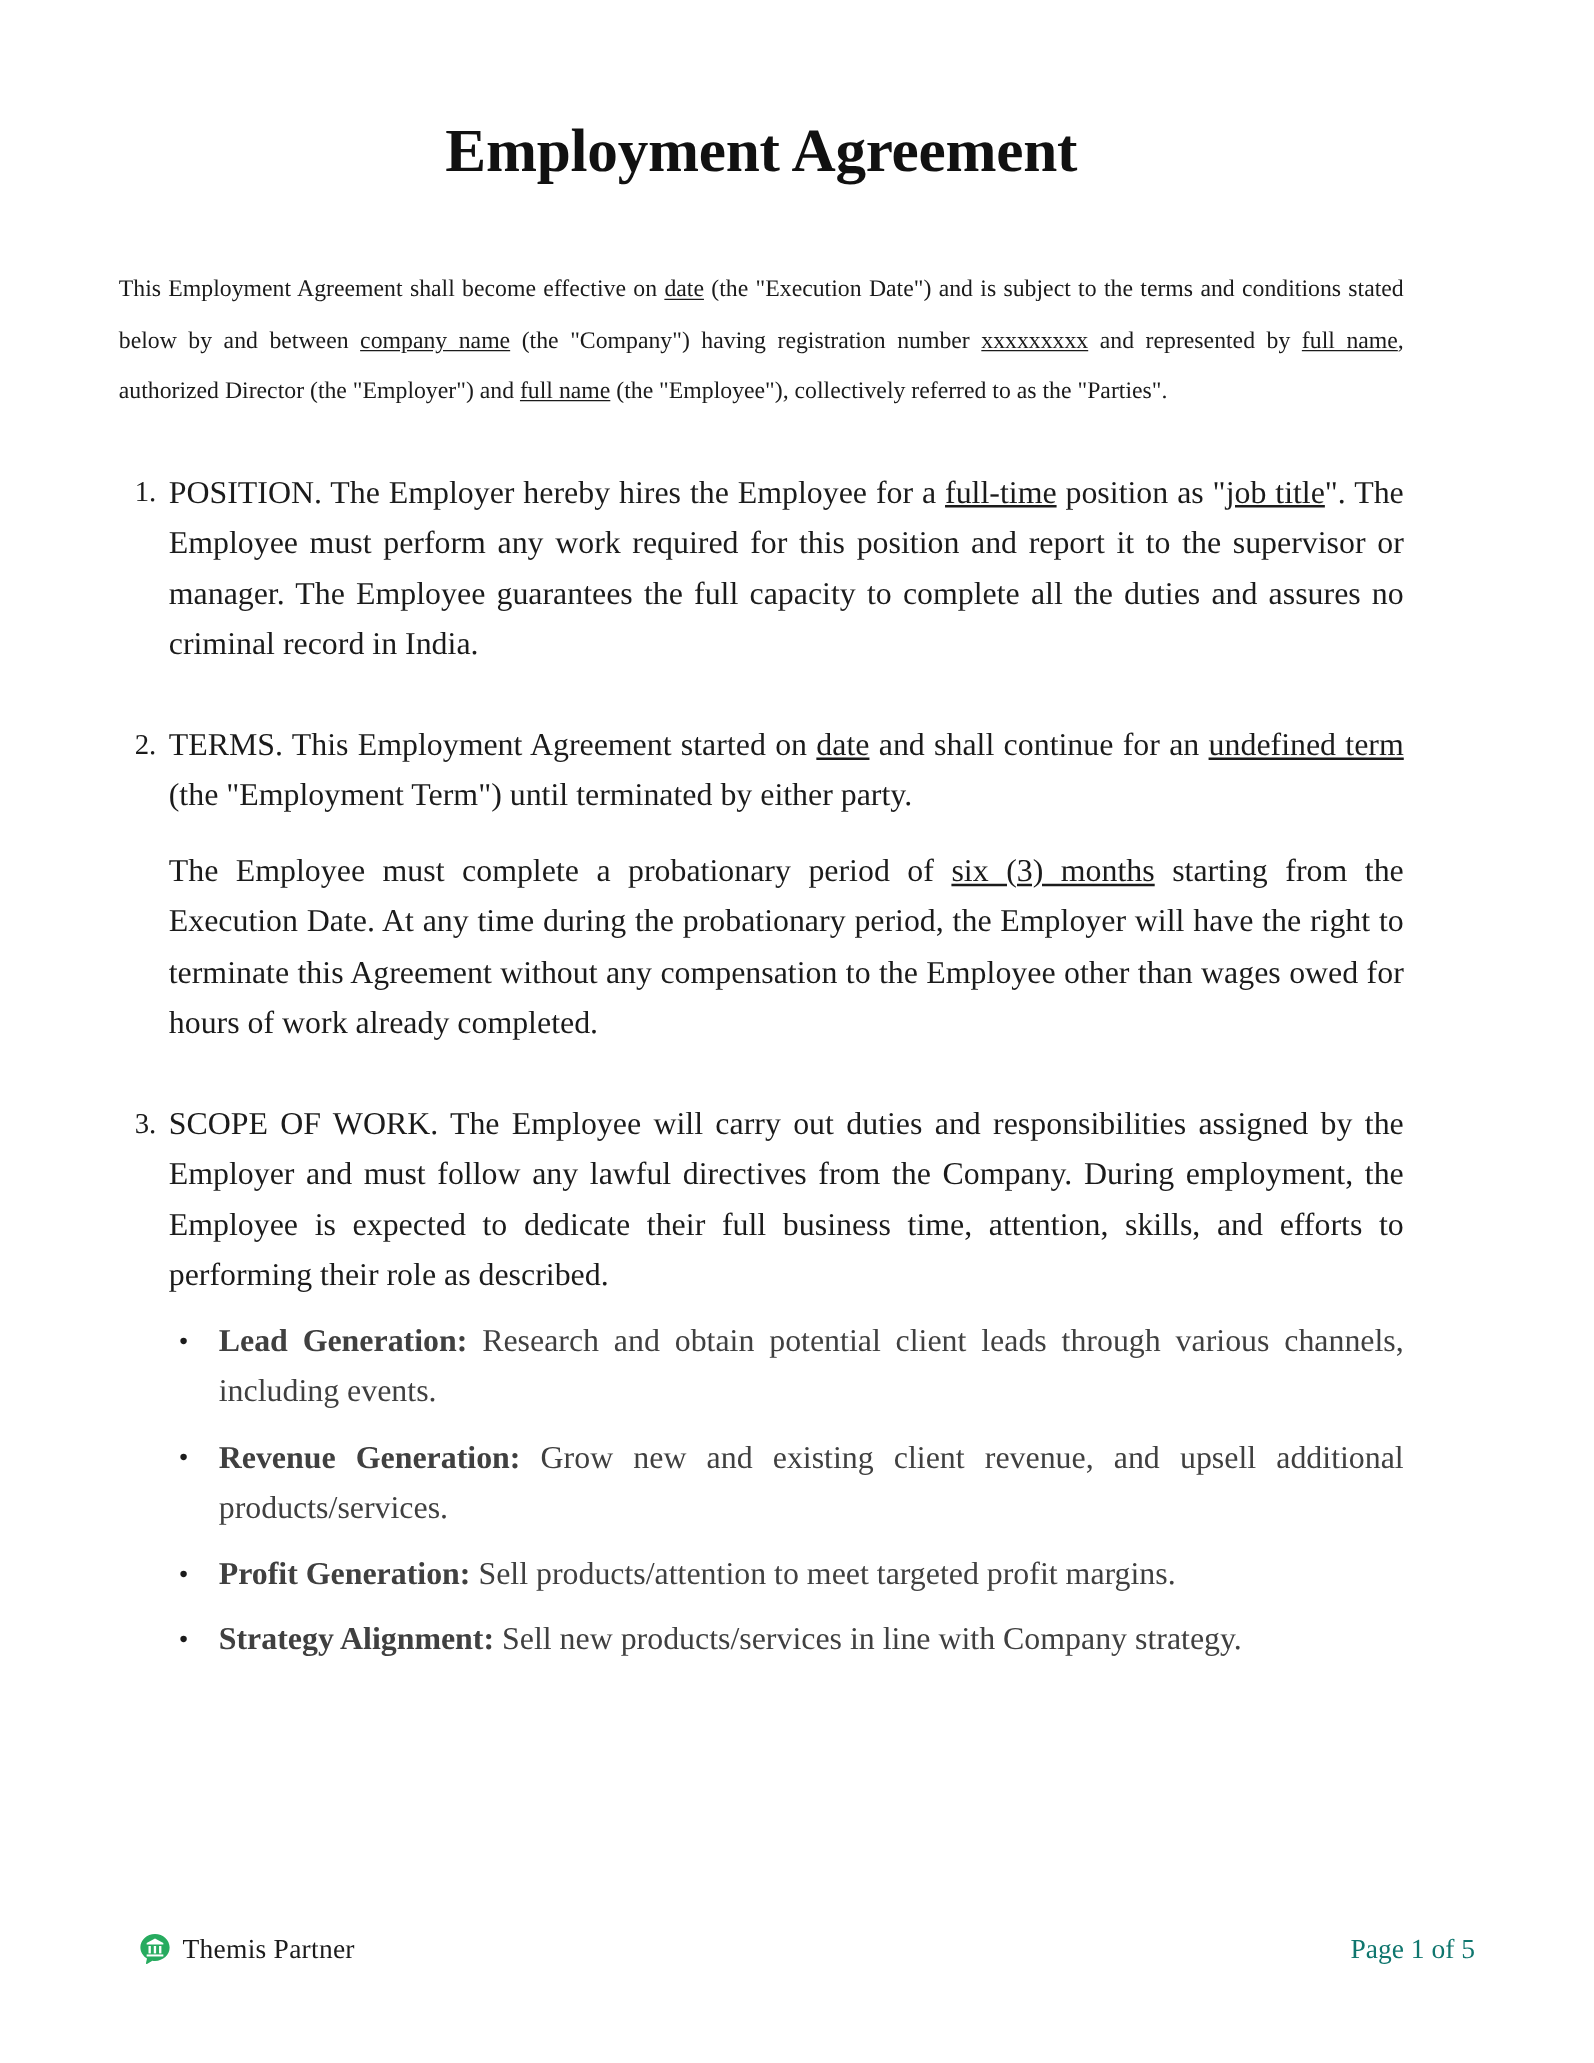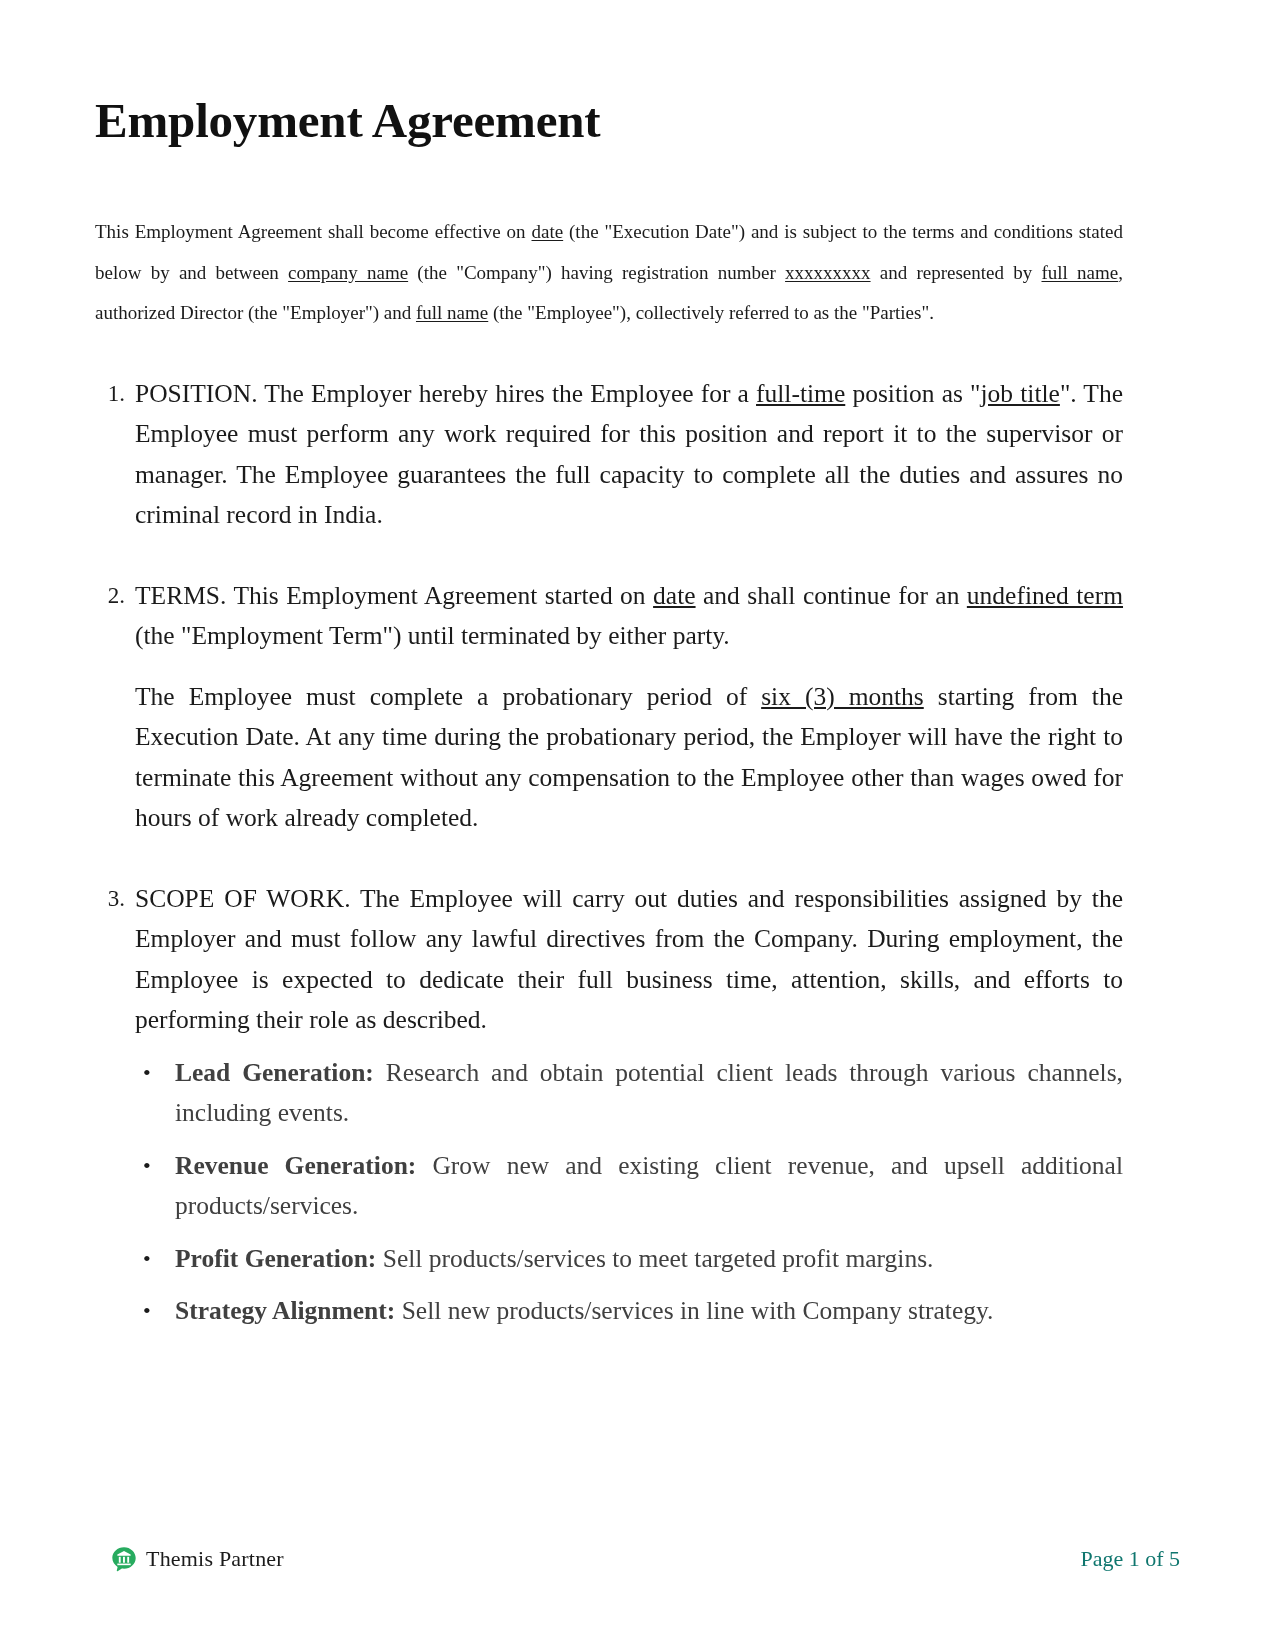--- a/index.html
+++ b/index.html
@@ -21,20 +21,21 @@
   .content {
     position: absolute;
     left: 95px;
     top: 0;
     width: 1028px;
   }
   h1.doc-title {
     font-family: "Liberation Serif", "DejaVu Serif", serif;
     font-size: 49px;
     font-weight: bold;
+    text-align: center;
     margin: 0;
     padding-top: 92px;
     letter-spacing: -0.2px;
     color: #111111;
   }
   p.intro {
     font-size: 19px;
     line-height: 40.5px;
     text-align: justify;
     text-justify: inter-word;
@@ -184,21 +185,21 @@
         </p>
 
         <ul class="duties scope-bullets">
           <li>
             <span class="duty-label">Lead Generation:</span><span> Research and obtain potential client leads through various channels, including events.</span>
           </li>
           <li>
             <span class="duty-label">Revenue Generation:</span><span> Grow new and existing client revenue, and upsell additional products/services.</span>
           </li>
           <li>
-            <span class="duty-label">Profit Generation:</span><span> Sell products/services to meet targeted profit margins.</span>
+            <span class="duty-label">Profit Generation:</span><span> Sell products/attention to meet targeted profit margins.</span>
           </li>
           <li>
             <span class="duty-label">Strategy Alignment:</span><span> Sell new products/services in line with Company strategy.</span>
           </li>
         </ul>
       </li>
 
     </ol>
   </div>
 

